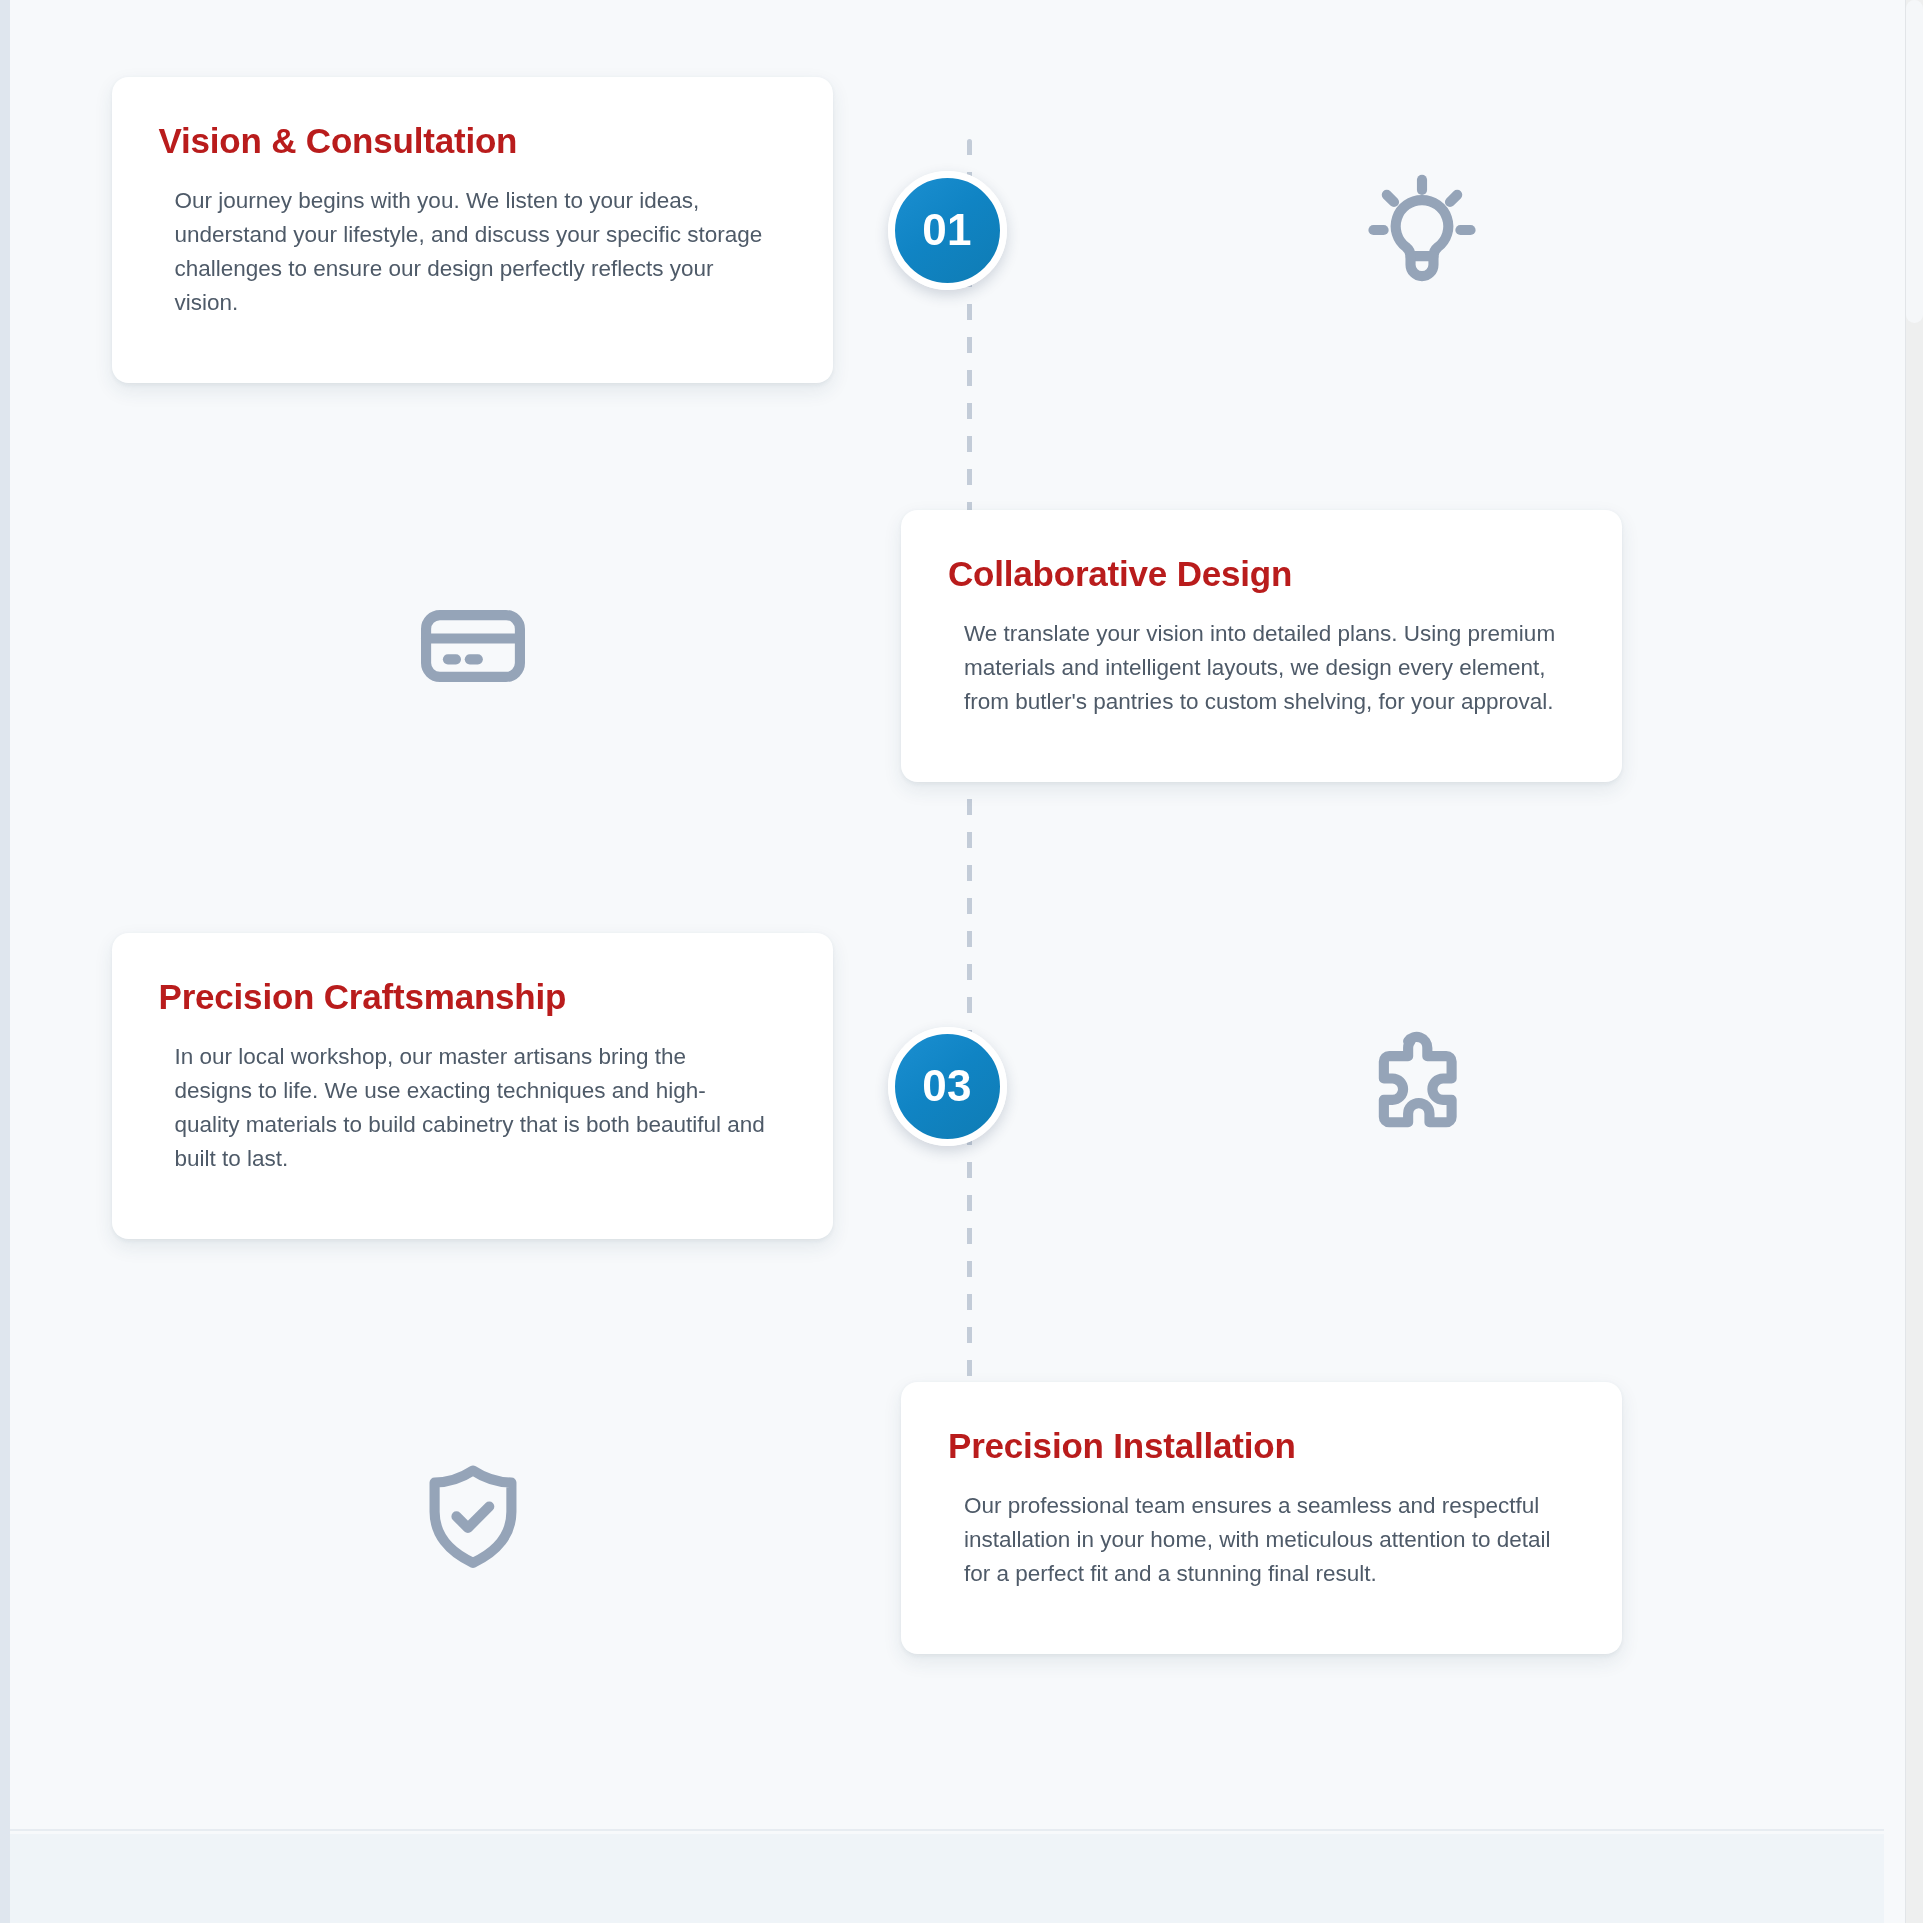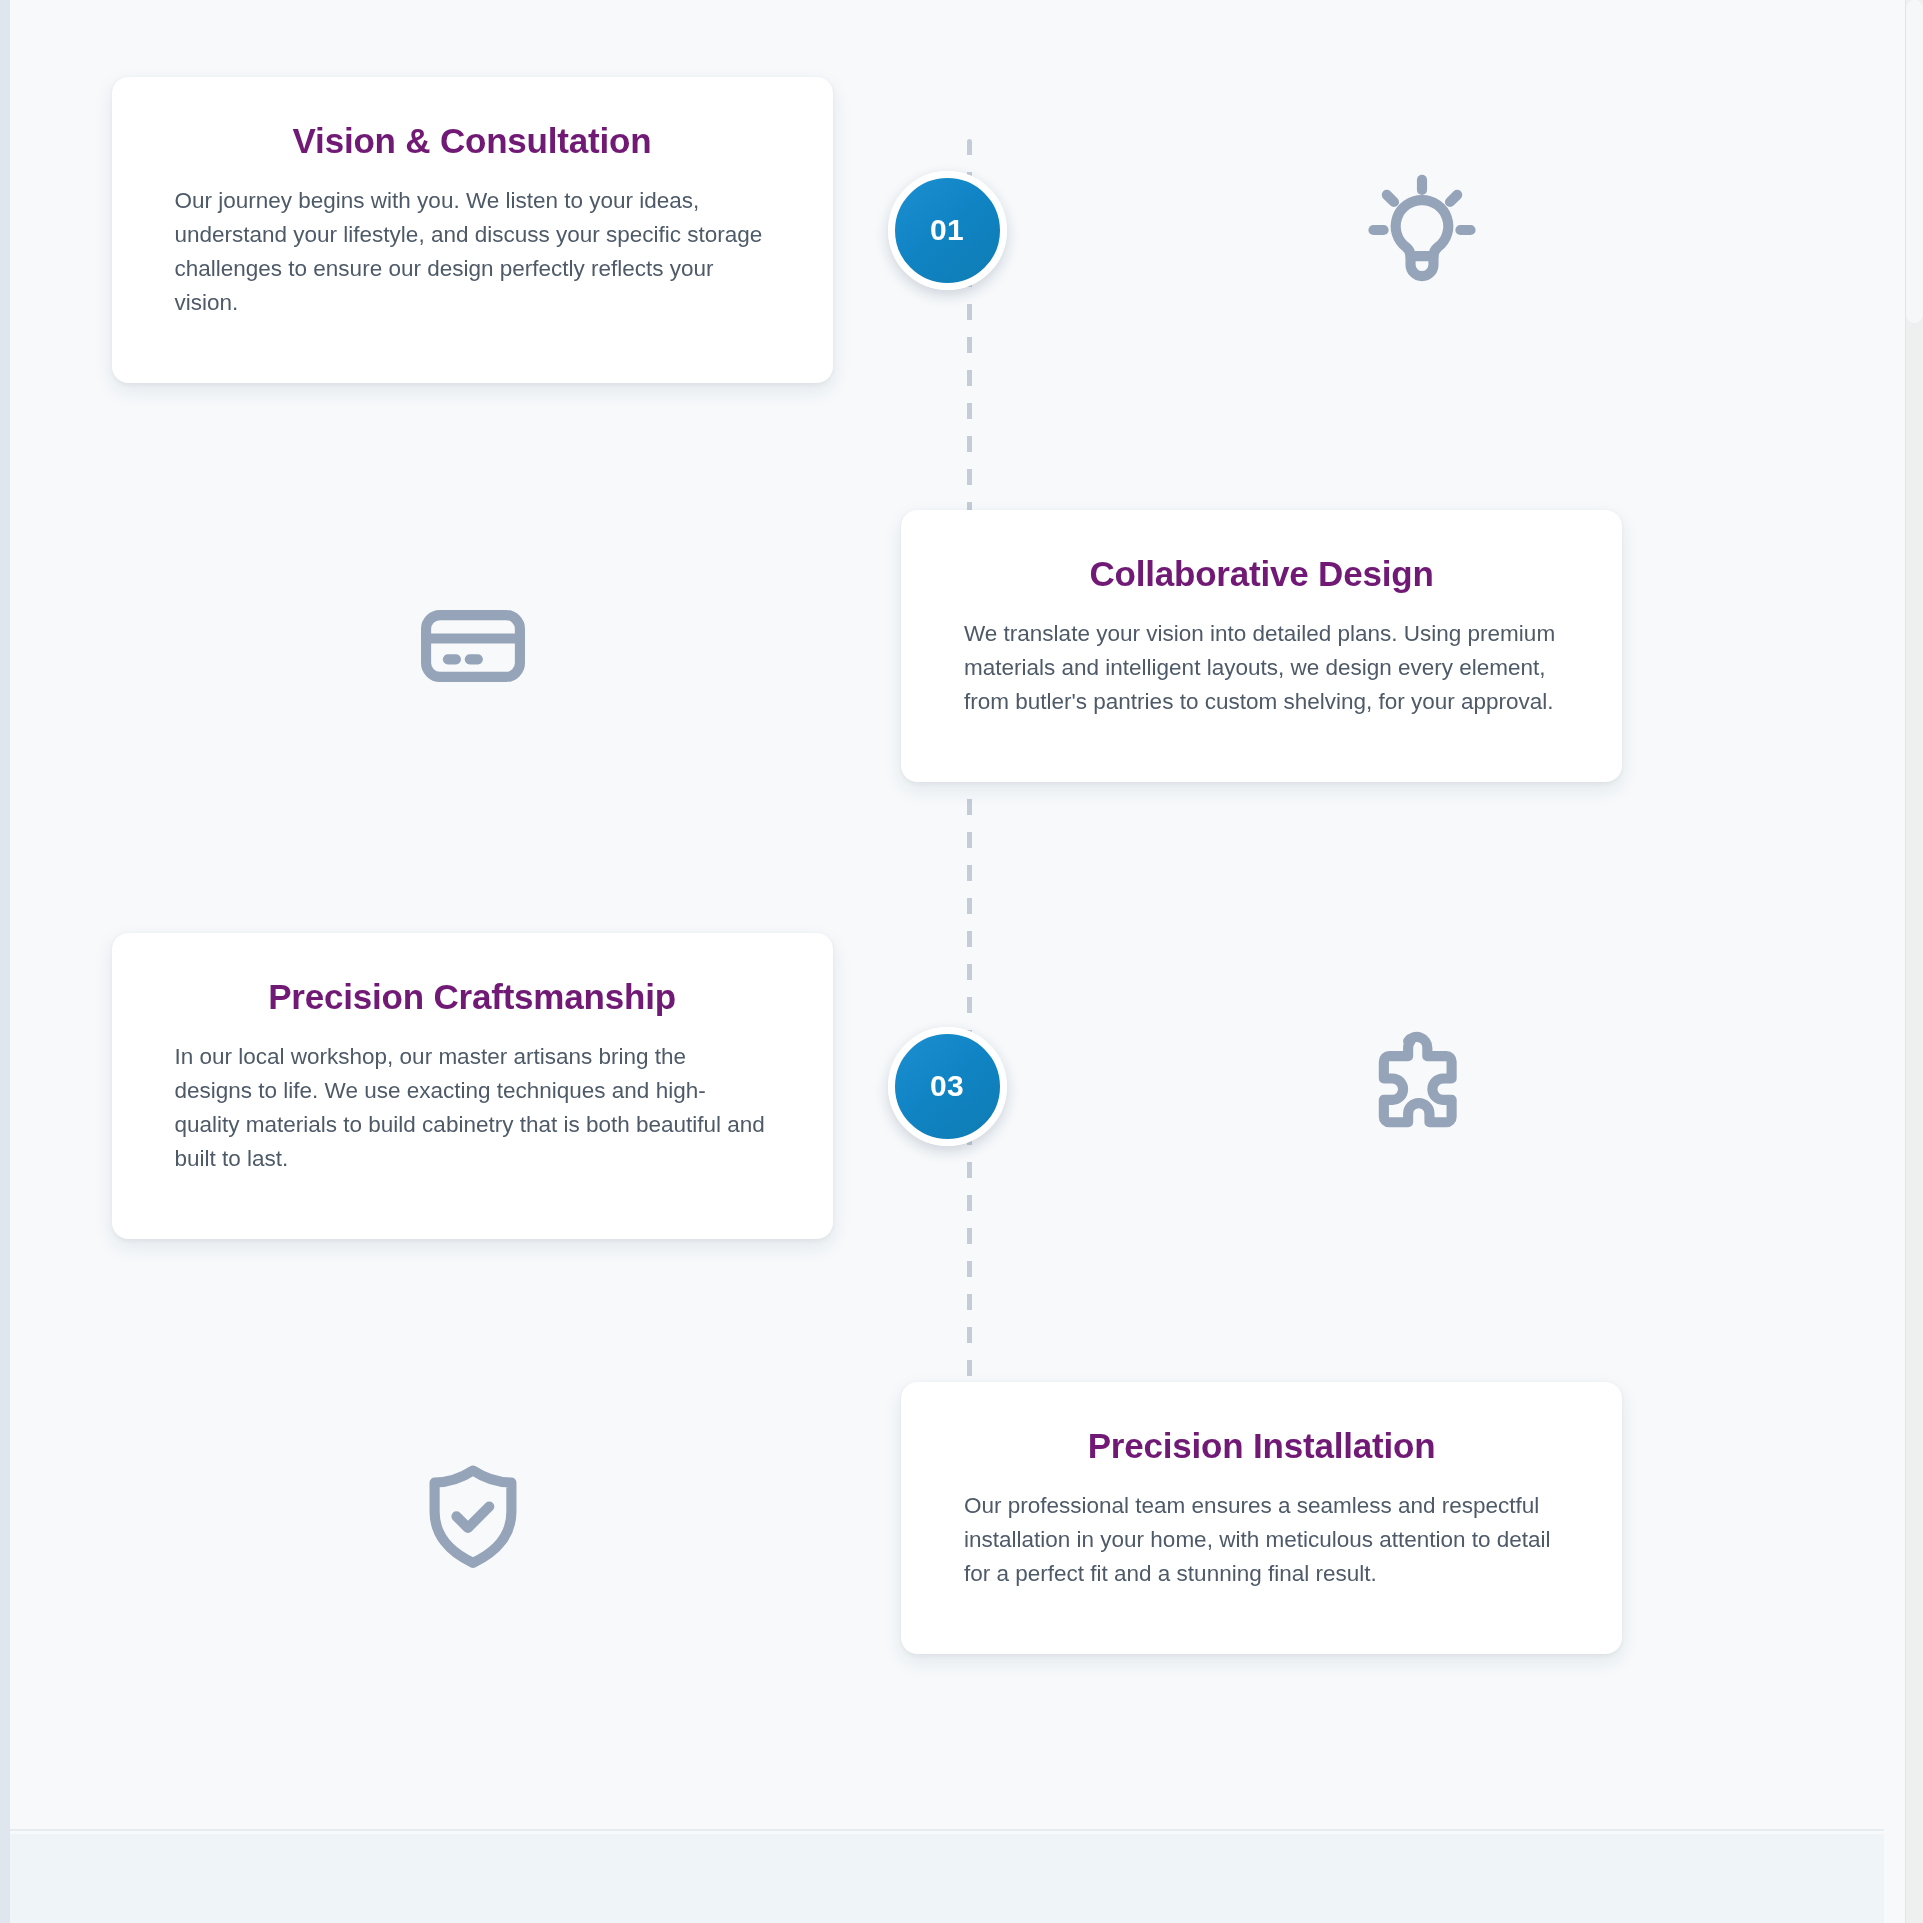--- a/index.html
+++ b/index.html
@@ -118,44 +118,43 @@
     border: 7.5px solid #ffffff;
     box-sizing: border-box;
     display: flex;
     align-items: center;
     justify-content: center;
     box-shadow: 0 5.3px 13.5px rgba(26,52,82,0.18);
     z-index: 5;
   }
   .marker-num {
     color: #ffffff;
-    font-size: 30px;
+    font-size: 44px;
     font-weight: bold;
     letter-spacing: 0.4px;
     line-height: 1;
   }
 
   
   .tl-card {
     width: 721px;
     background: #ffffff;
     border-radius: 16.5px;
     padding: 44px 47px 47px 47px;
     box-sizing: border-box;
     box-shadow: 0 7.5px 19.5px rgba(38,62,92,0.09),
                 0 1.5px 4.5px rgba(38,62,92,0.06);
   }
   .tl-card-title {
     margin: 0 0 24px 0;
-    color: #701a75;
+    color: #b91c1c;
     font-size: 35px;
     font-weight: bold;
     line-height: 1.12;
     letter-spacing: -0.2px;
-    text-align: center;
   }
   .tl-card-desc {
     margin: 16px;
     color: #4e5a68;
     font-size: 22.5px;
     line-height: 1.52;
   }
 
   
   .tl-icon-wrap {

